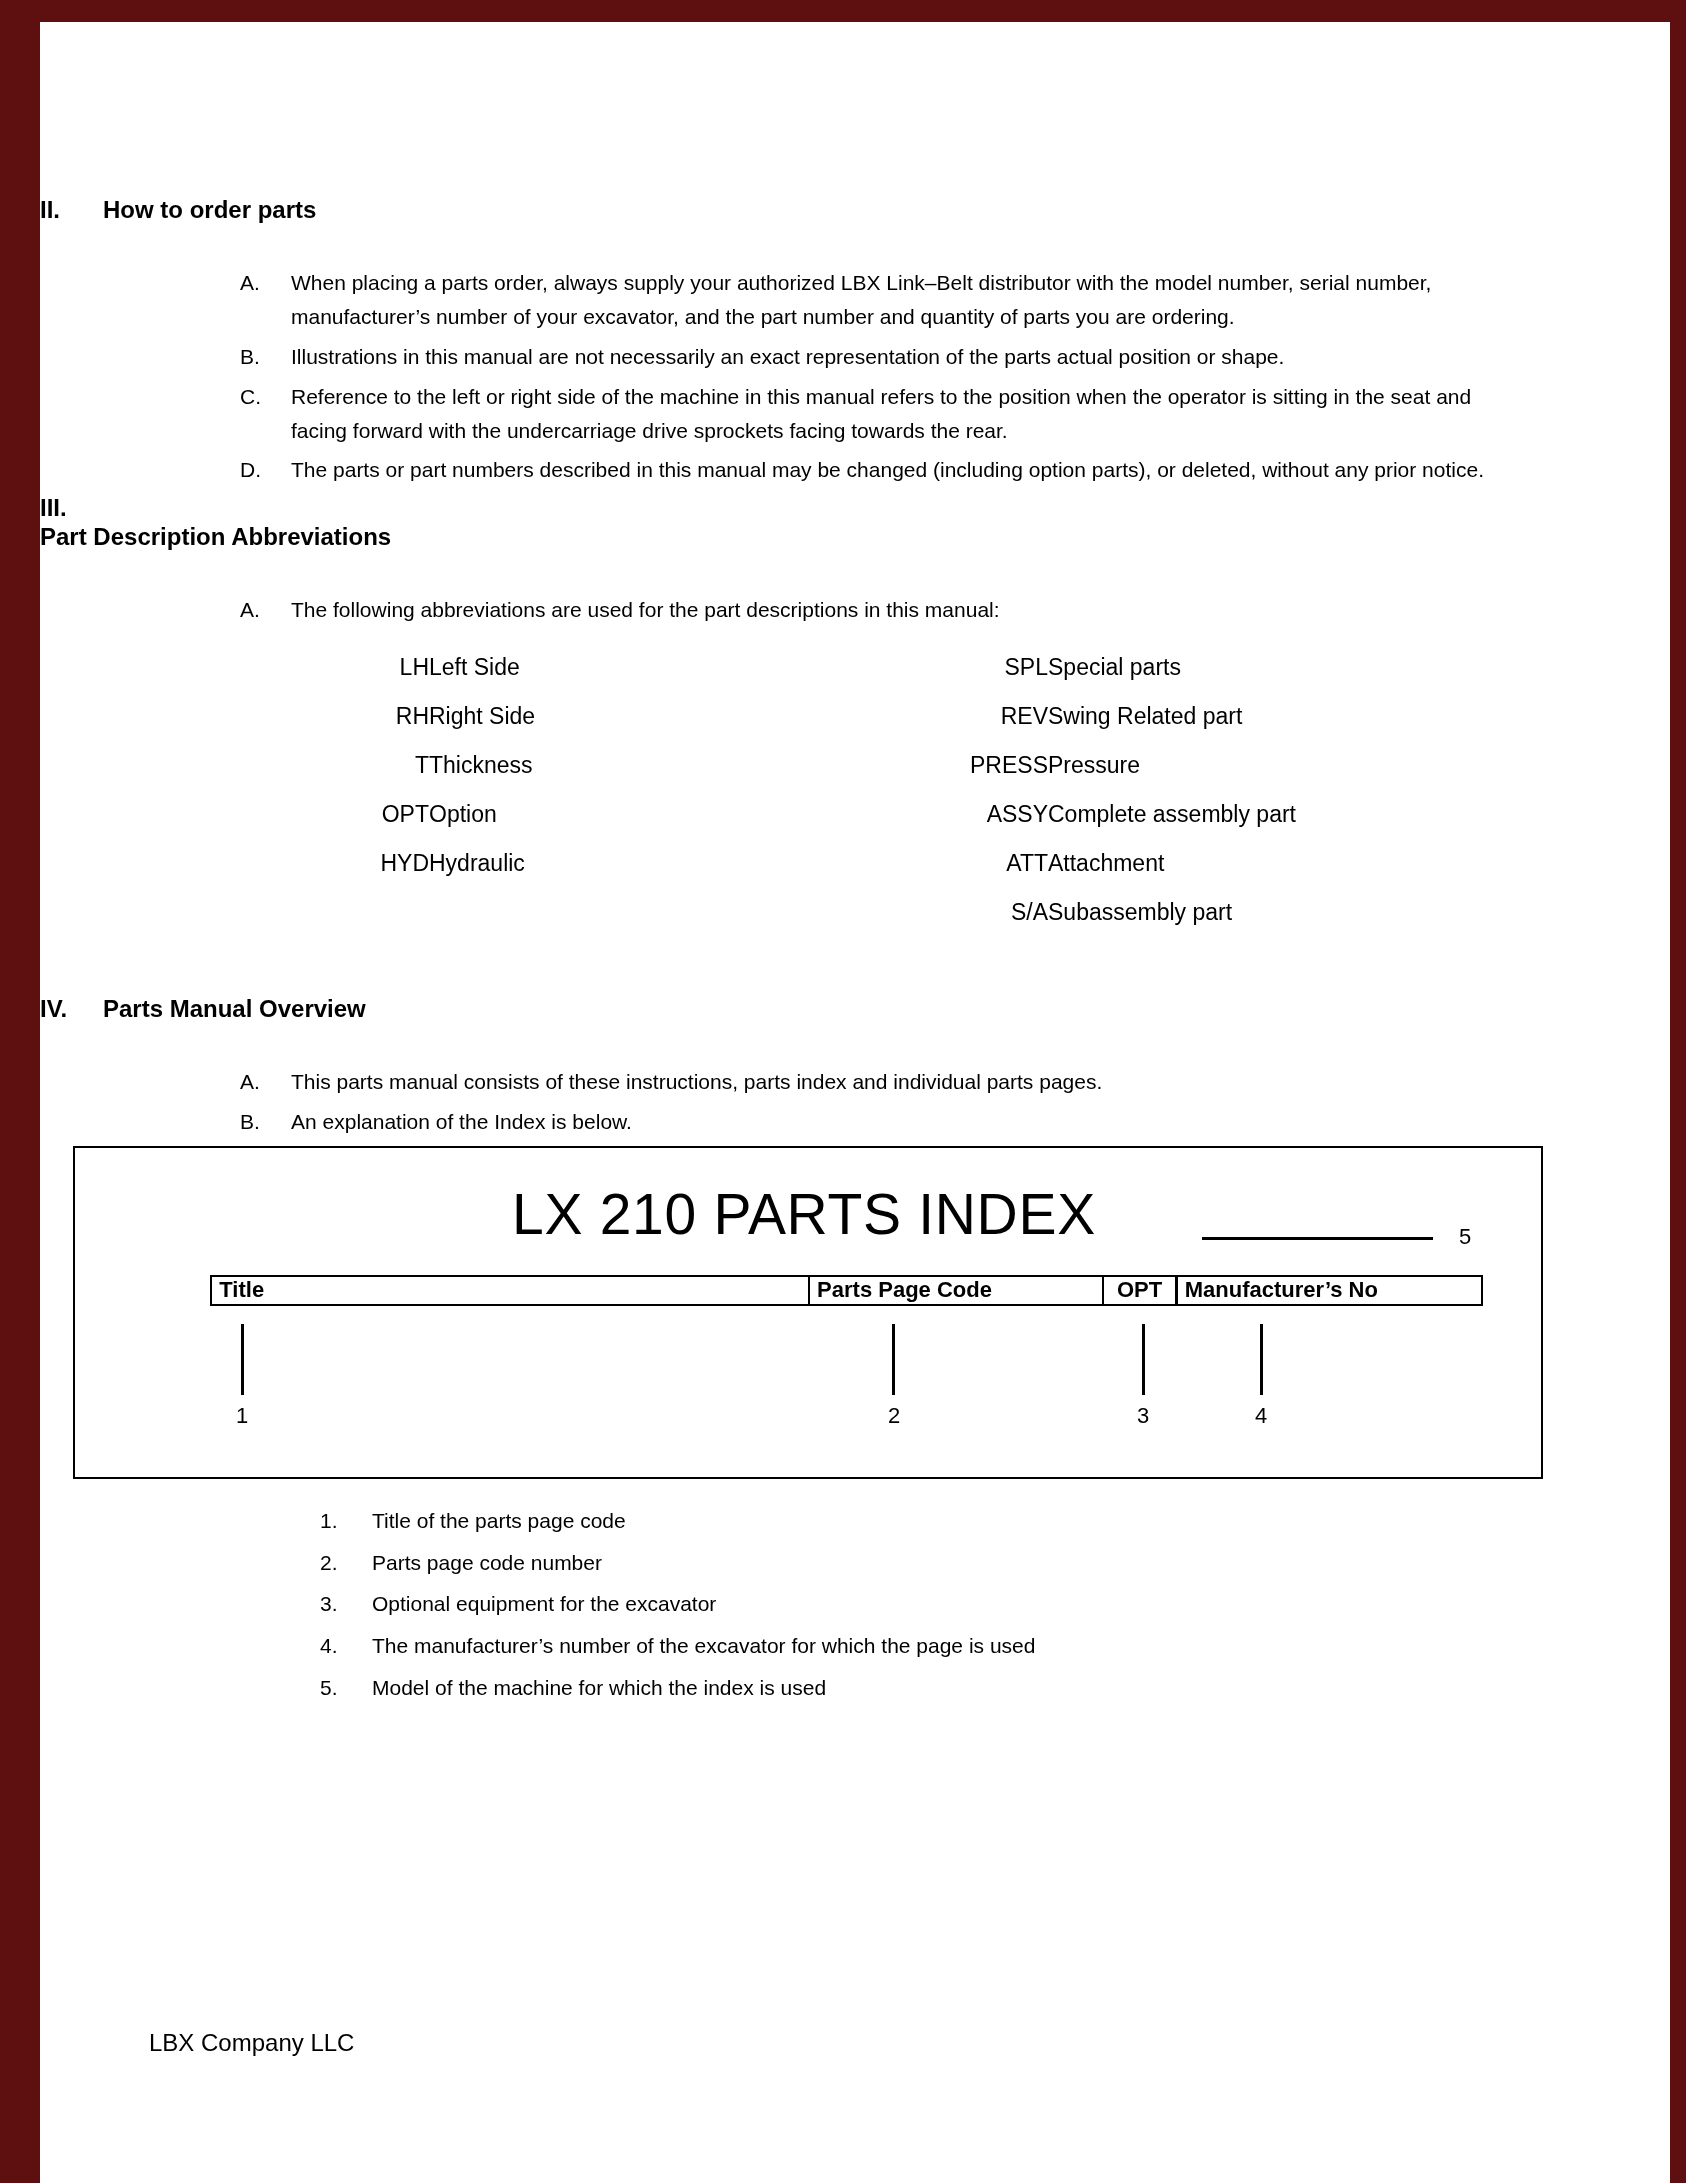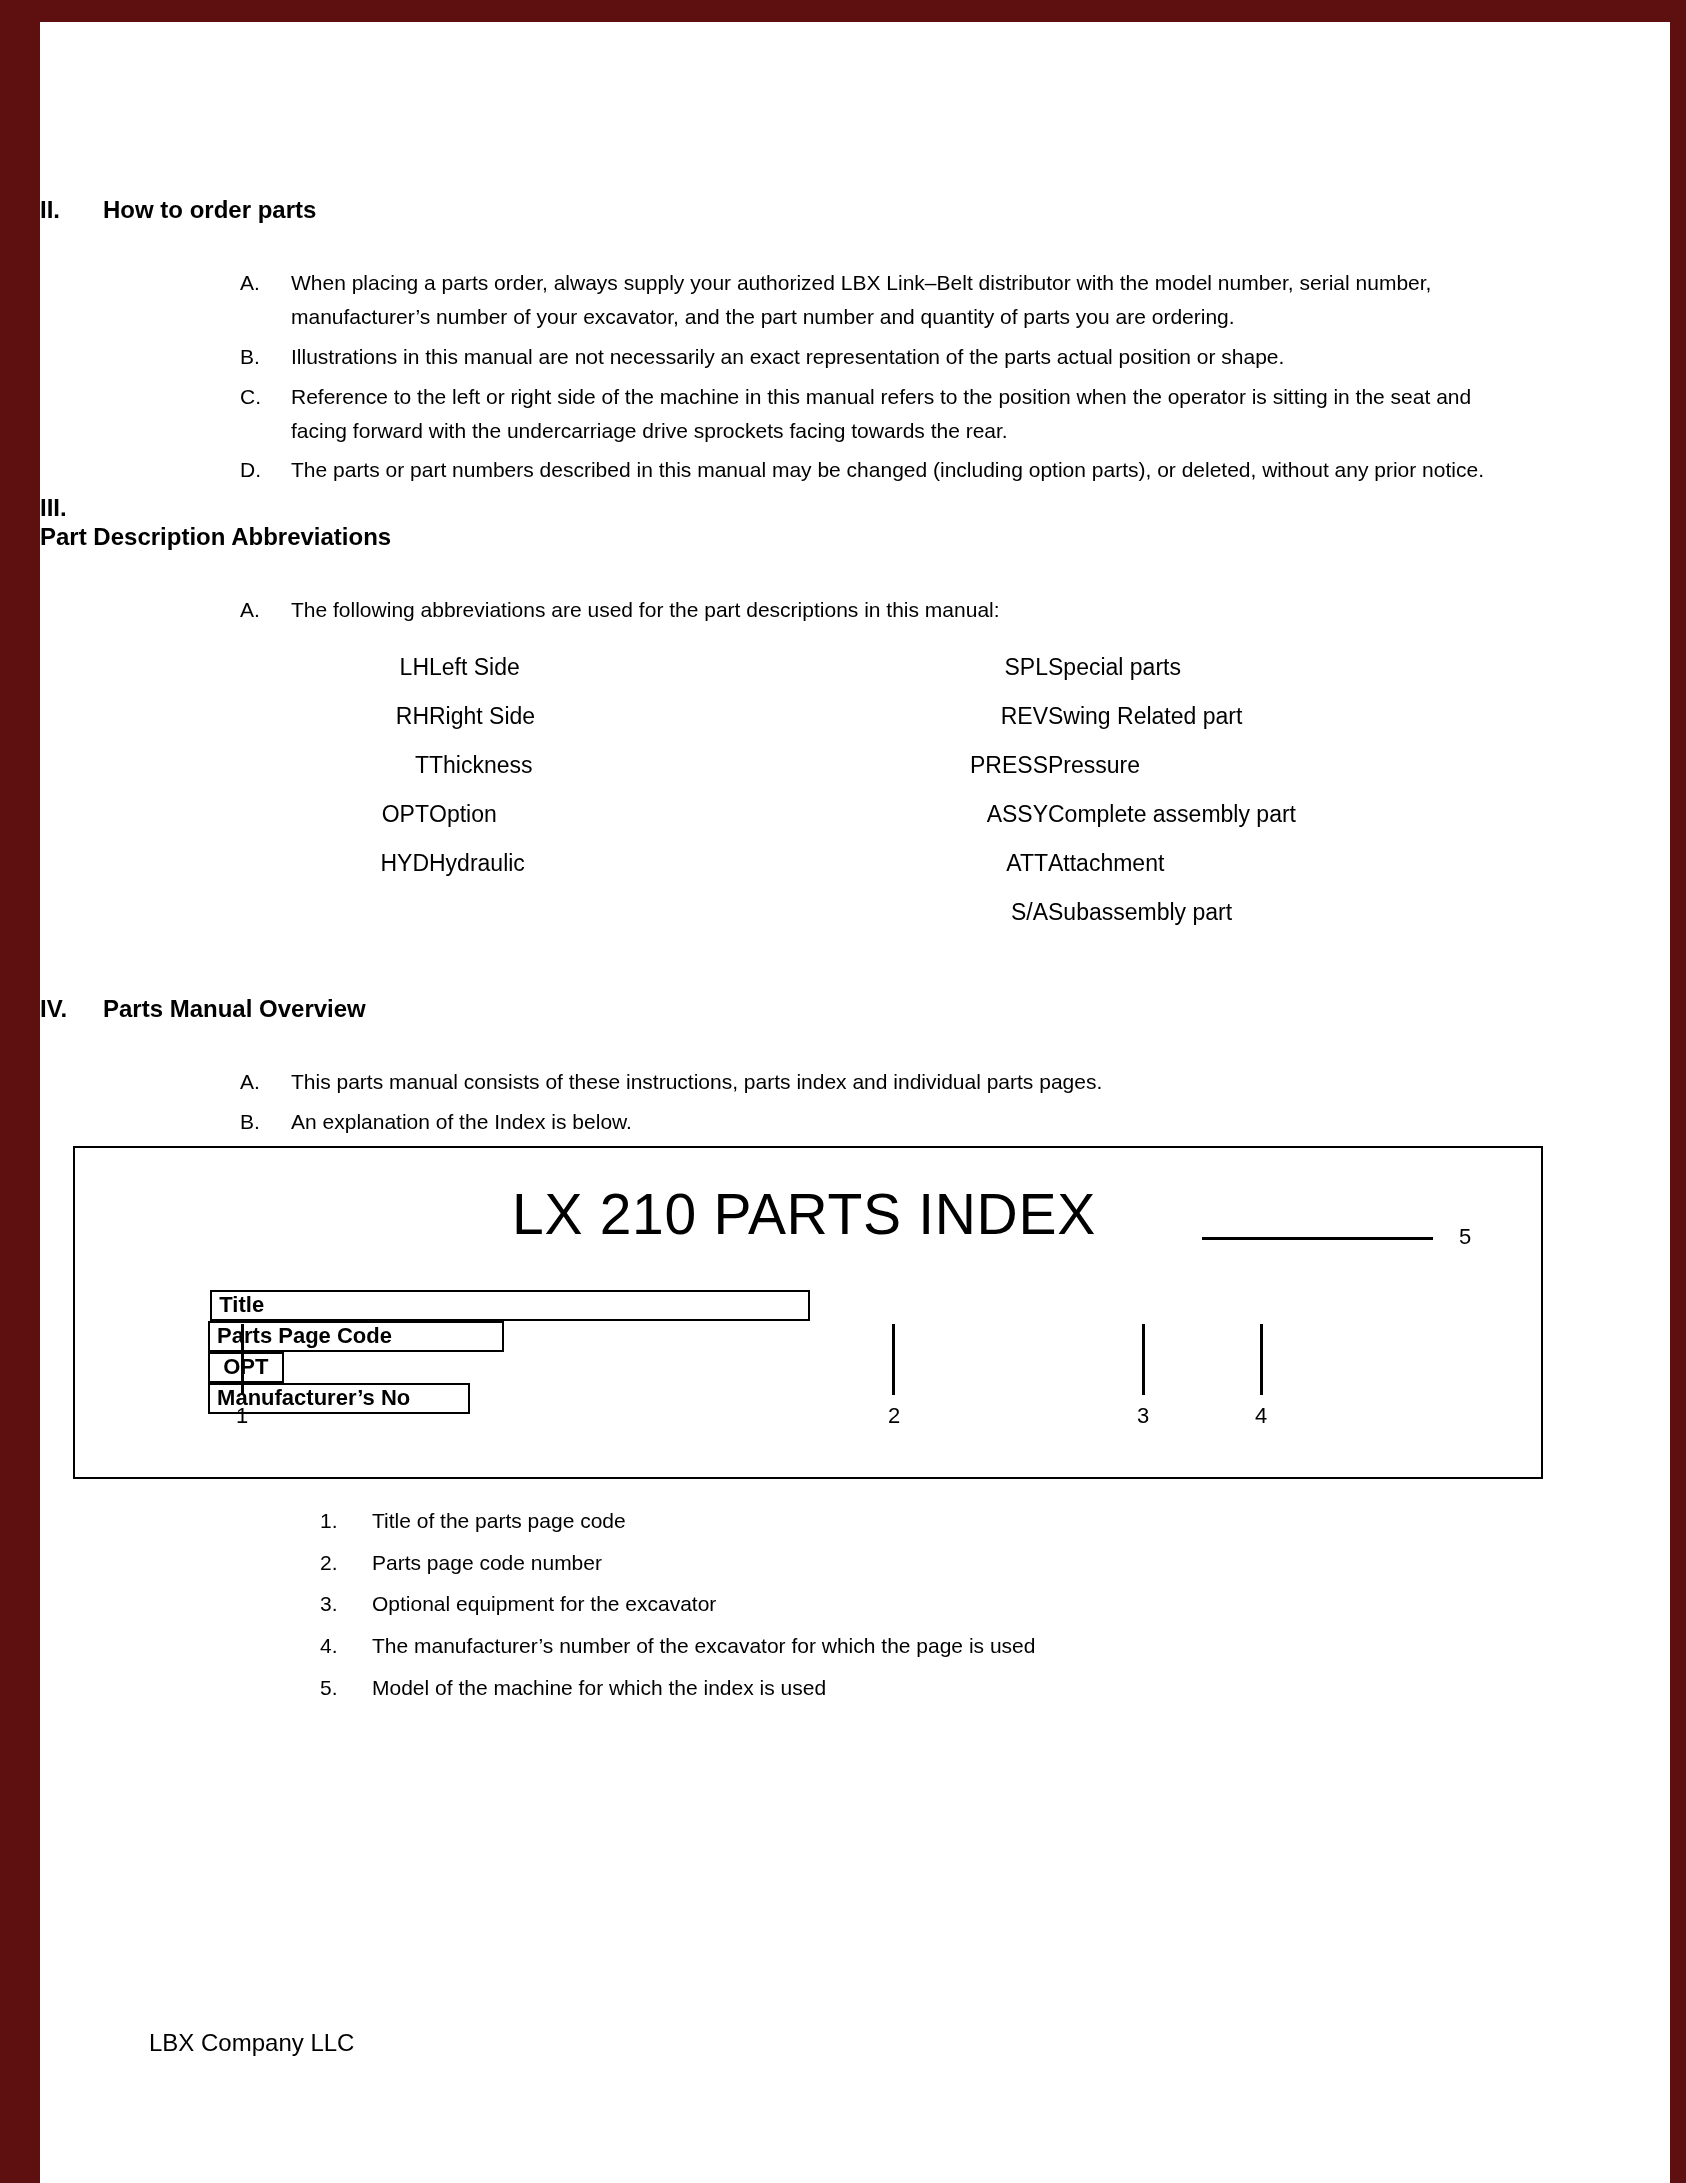--- a/index.html
+++ b/index.html
@@ -76,39 +76,38 @@
     width: 231px; height: 0;
     border-top: 3.6px solid #000;
   }
   .fig-model {
     position: absolute;
     left: 1384px; top: 76px;
     font-size: 22px;
   }
   .fig-header {
     position: absolute;
-    left: 135px; top: 142px;
-    display: flex;
-    flex-direction: column;
+    left: 135px; top: 127px;
+    display: flex;
   }
   .fig-cell {
     border: 2.2px solid #000;
     height: 31px;
     font-weight: bold;
     font-size: 22px;
     line-height: 26px;
     padding-left: 7.3px;
     white-space: nowrap;
     overflow: hidden;
   }
   .fig-cell + .fig-cell { margin-left: -2.2px; }
   .c-title { width: 600px; }
   .c-code  { width: 296px; }
   .c-opt   { width: 76px; text-align: center; padding-left: 0; }
-  .c-mfr   { width: 262px; }
+  .c-mfr   { width: 308px; }
 
   .leader { position: absolute; width: 2.9px; height: 71px; top: 176px; background: #000; }
   .l1 { left: 166px; }
   .l2 { left: 817px; }
   .l3 { left: 1067px; }
   .l4 { left: 1185px; }
 
   .callout-num { position: absolute; top: 255px; width: 32px; text-align: center; font-size: 22px; }
   .n1 { left: 151px; }
   .n2 { left: 803px; }

